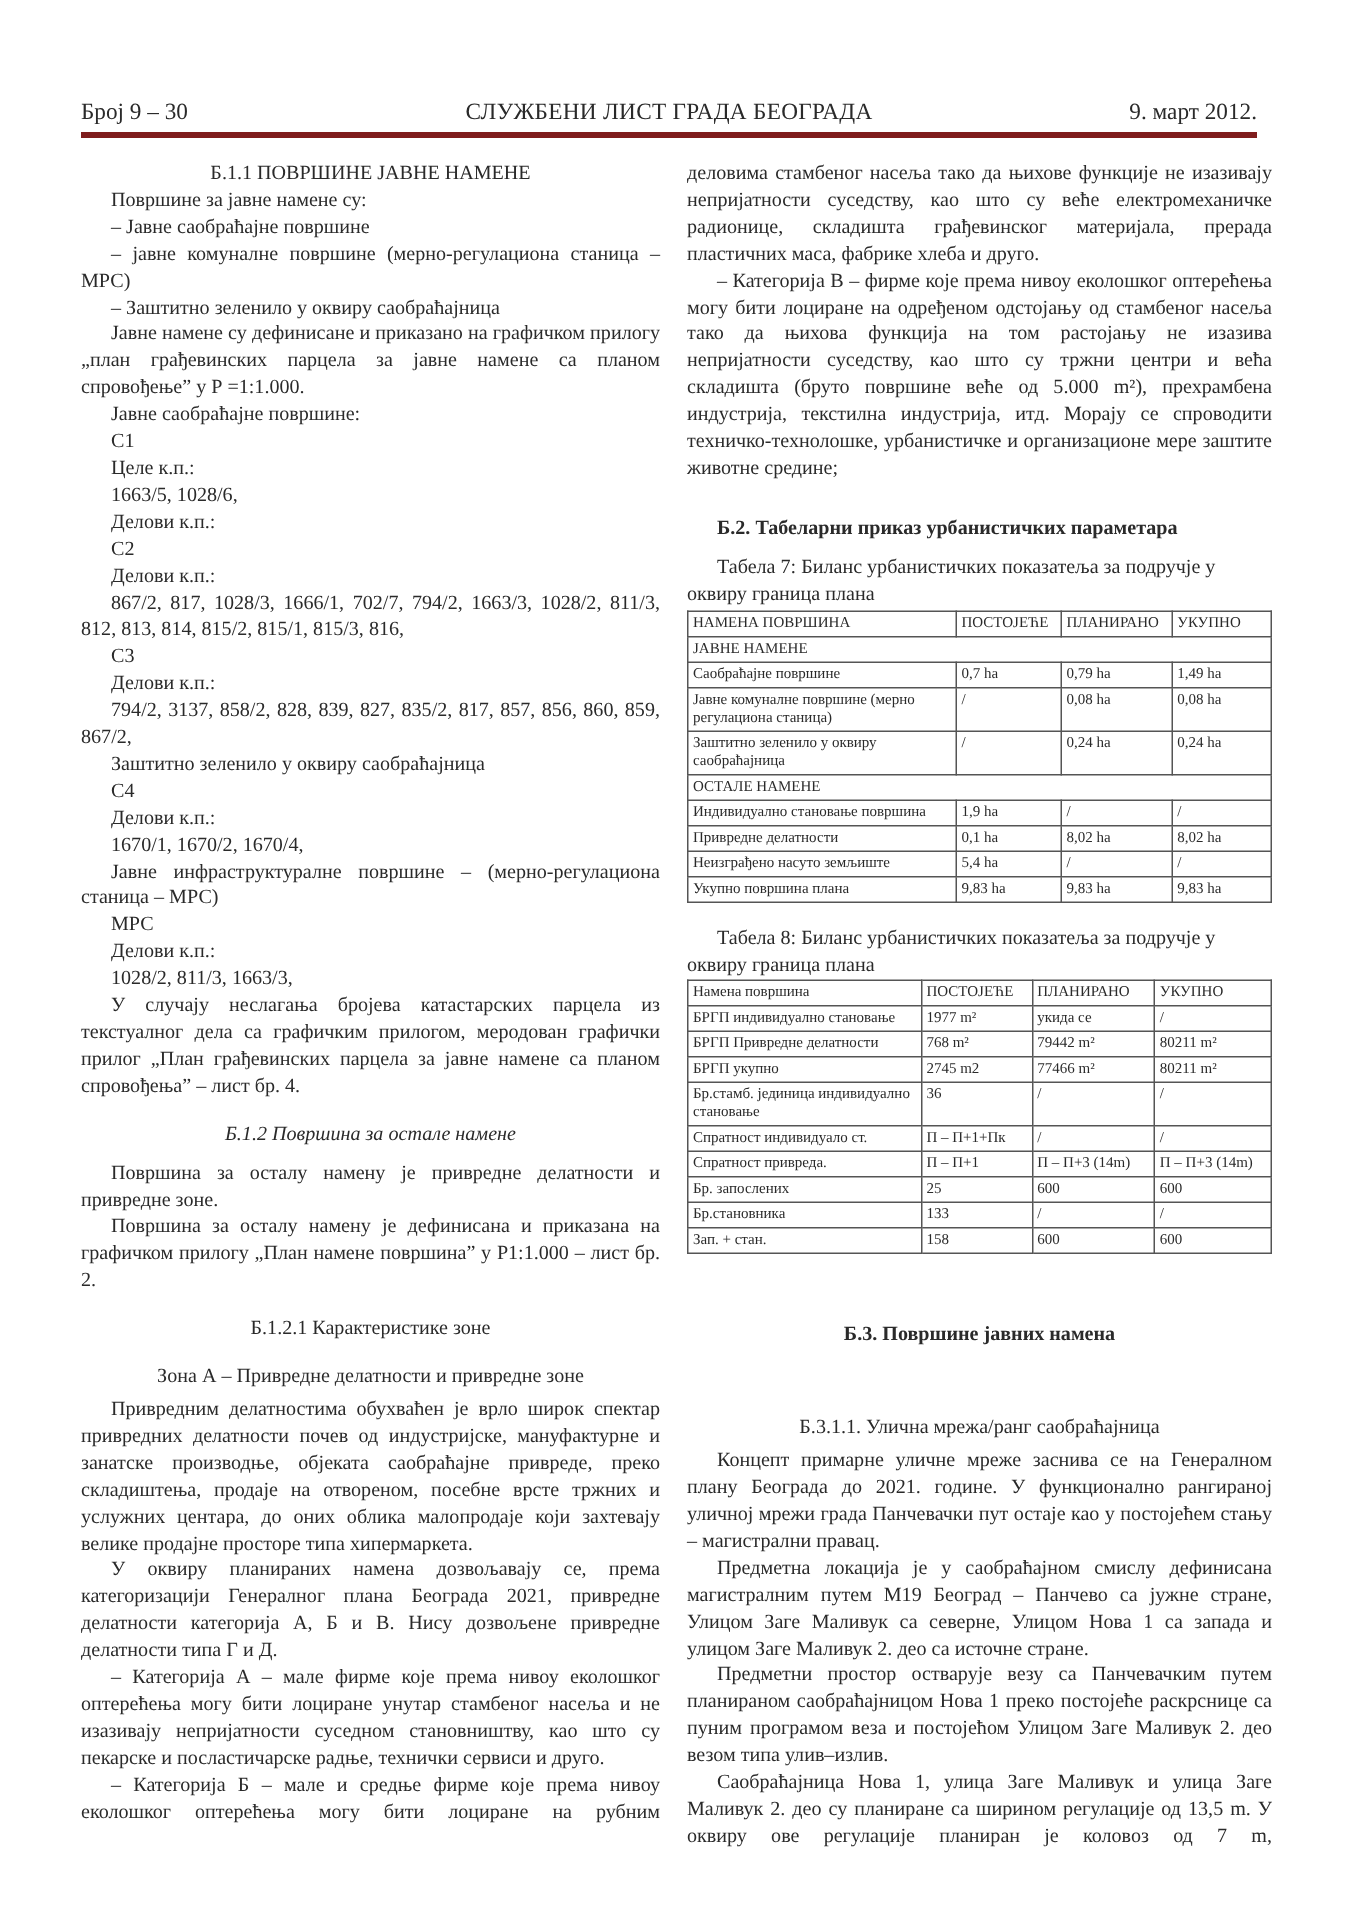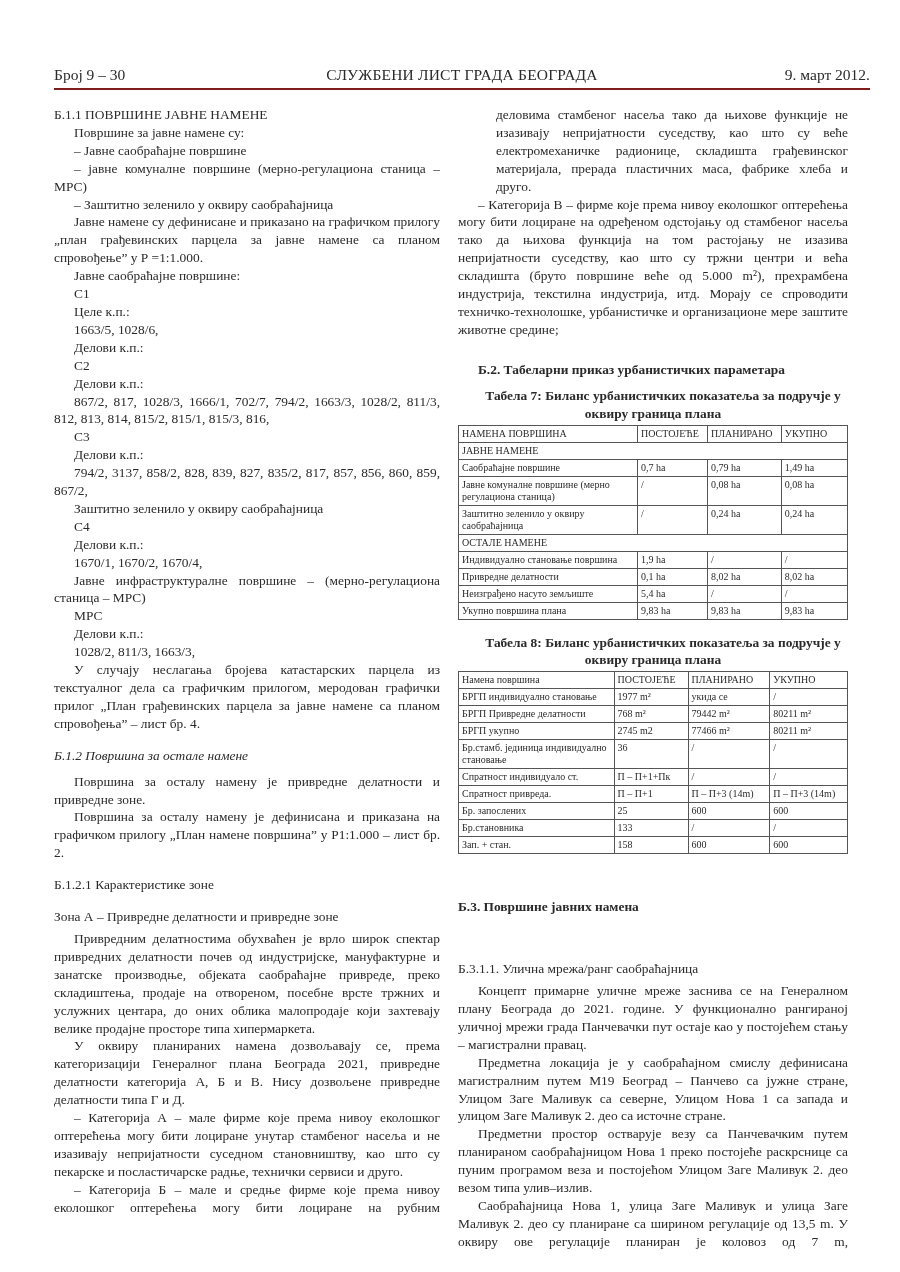--- a/index.html
+++ b/index.html
@@ -2,54 +2,54 @@
 <html><head>
 <meta charset="utf-8">
 <style>
   html, body { margin: 0; padding: 0; background: #ffffff; }
   body {
     width: 900px; height: 1272px; position: relative; overflow: hidden;
     font-family: "Liberation Serif", "DejaVu Serif", serif;
     color: #2a2a2a;
   }
   .header {
-    position: absolute; left: 54px; right: 30px; top: 66px; height: 22px;
-    font-size: 15.5px; border-bottom: 2px solid #7f1d1d;
+    position: absolute; left: 54px; right: 62px; top: 66px; height: 22px;
+    font-size: 15.5px; border-bottom: 4px solid #7f1d1d;
   }
   .header .left { position: absolute; left: 0; top: 0; }
   .header .center { position: absolute; left: 0; right: 0; text-align: center; top: 0; letter-spacing: 0.2px; }
   .header .right { position: absolute; right: 0; top: 0; margin-left: 40px; }
 
   .col { position: absolute; top: 106px; font-size: 13.4px; line-height: 17.9px; }
   .col-left { left: 54px; width: 386px; }
   .col-right { left: 458px; width: 390px; }
 
   p { margin: 0; text-align: justify; text-indent: 20px; hyphens: manual; }
-  p.ni { text-indent: 0; margin-left: 38px; }
-  .h-center { text-align: left; text-indent: 0; margin: 0; }
+  p.ni { text-indent: 0; }
+  .h-center { text-align: center; text-indent: 0; margin: 0; }
   .h-italic { font-style: italic; }
   .h-bold { font-weight: bold; }
   .gap-s { height: 8px; }
   .gap-m { height: 14px; }
   .gap-l { height: 22px; }
 
   table.t {
     border-collapse: collapse; width: 100%; font-size: 10px; line-height: 12px;
     margin-top: 2px;
   }
   table.t td { border: 1px solid #555; padding: 2px 3px; vertical-align: top; }
   table.t td.c0 { width: 46%; margin-left: 11px; }
   table.t td.c1 { width: 18%; }
   table.t td.c2 { width: 19%; }
   table.t td.c3 { width: 17%; }
   table.t8 td.c0 { width: 40%; }
   table.t8 td.c1 { width: 19%; }
   table.t8 td.c2 { width: 21%; }
   table.t8 td.c3 { width: 20%; }
-  .cap { text-indent: 20px; text-align: center; margin: 0; font-weight: bold; }
+  .cap { text-indent: 20px; text-align: left; margin: 0; }
 </style>
 </head>
 <body>
 
 <div class="header">
   <span class="left">Број 9 – 30</span>
   <span class="center">СЛУЖБЕНИ ЛИСТ ГРАДА БЕОГРАДА</span>
   <span class="right">9. март 2012.</span>
 </div>
 

